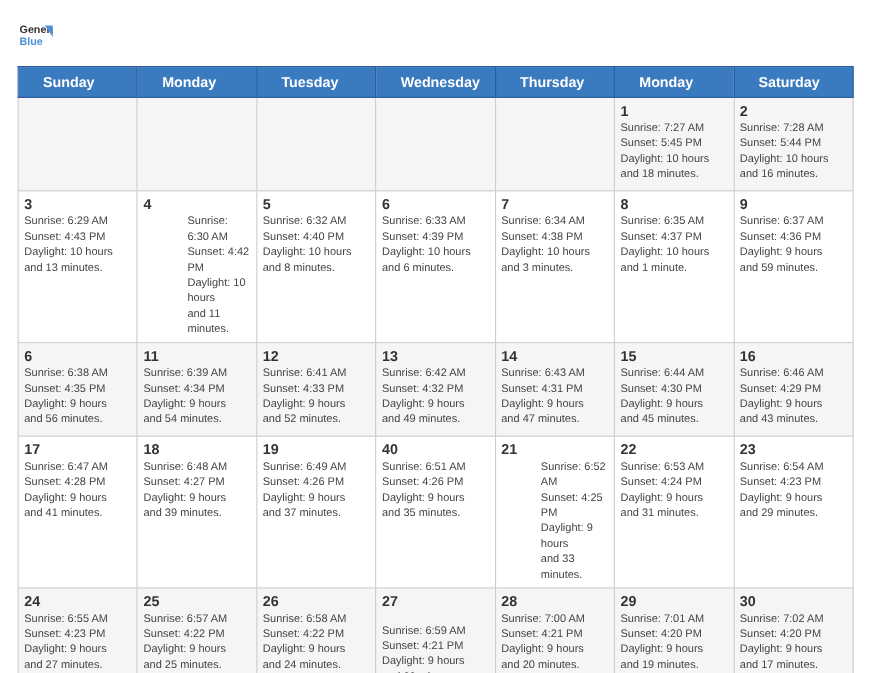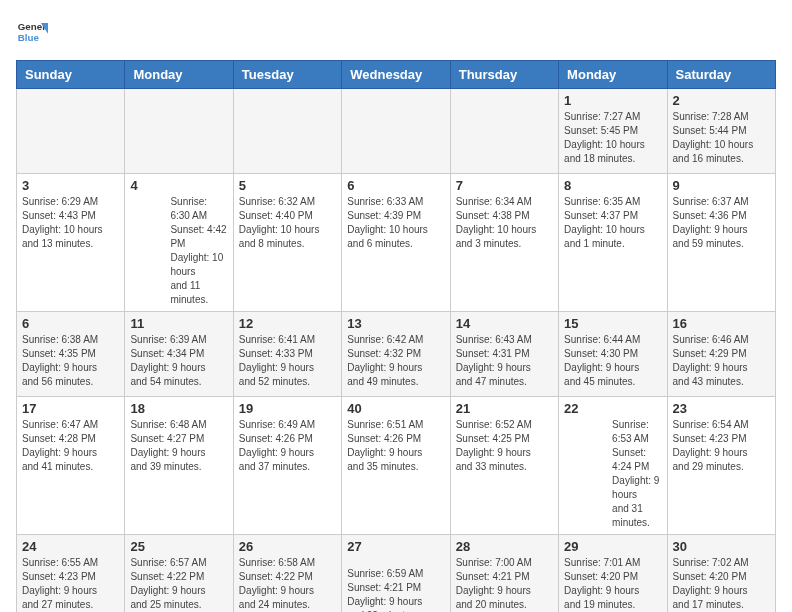--- a/index.html
+++ b/index.html
@@ -41,21 +41,21 @@
     }
     table {
       width: 100%;
       border-collapse: collapse;
       table-layout: fixed;
     }
     thead tr th {
       background: #3a7abf;
       color: #fff;
       text-align: left;
-      padding: 6px 8px;
+      padding: 6px 22px;
       font-size: 13px;
       font-weight: bold;
       border: 1px solid #2a5a9f;
     }
     tbody tr td {
       vertical-align: top;
       border: 1px solid #ccc;
       padding: 4px 5px;
       font-size: 10.5px;
       color: #333;
@@ -254,28 +254,28 @@
         </td>
         <td>
           <div class="day-number">40</div>
           <div class="day-info" style="white-space: pre-line;">Sunrise: 6:51 AM
 Sunset: 4:26 PM
 Daylight: 9 hours
 and 35 minutes.</div>
         </td>
         <td>
           <div class="day-number">21</div>
-          <div class="day-info" style="white-space: pre-line;">Sunrise: 6:52 AM
+          <div class="day-info" style="white-space: pre-line; margin-left: 36px;">Sunrise: 6:52 AM
 Sunset: 4:25 PM
 Daylight: 9 hours
 and 33 minutes.</div>
         </td>
         <td>
           <div class="day-number">22</div>
-          <div class="day-info" style="white-space: pre-line; margin-left: 48px;">Sunrise: 6:53 AM
+          <div class="day-info" style="white-space: pre-line;">Sunrise: 6:53 AM
 Sunset: 4:24 PM
 Daylight: 9 hours
 and 31 minutes.</div>
         </td>
         <td>
           <div class="day-number">23</div>
           <div class="day-info" style="white-space: pre-line;">Sunrise: 6:54 AM
 Sunset: 4:23 PM
 Daylight: 9 hours
 and 29 minutes.</div>

